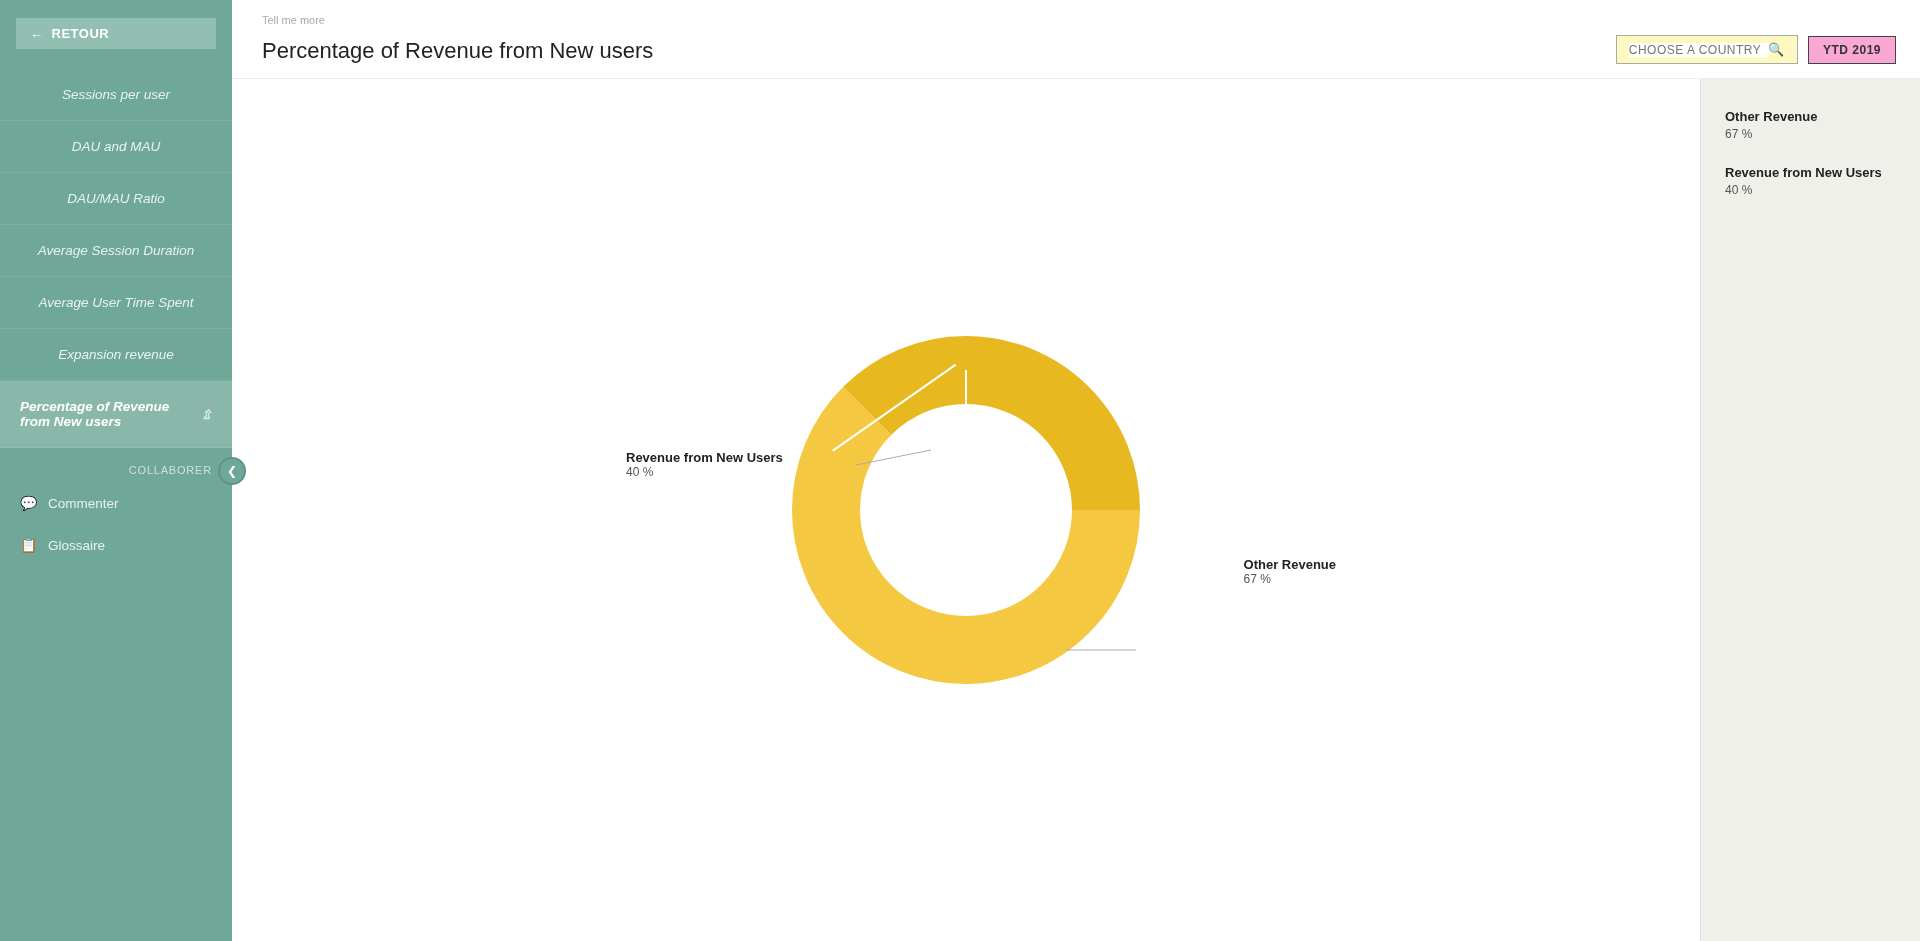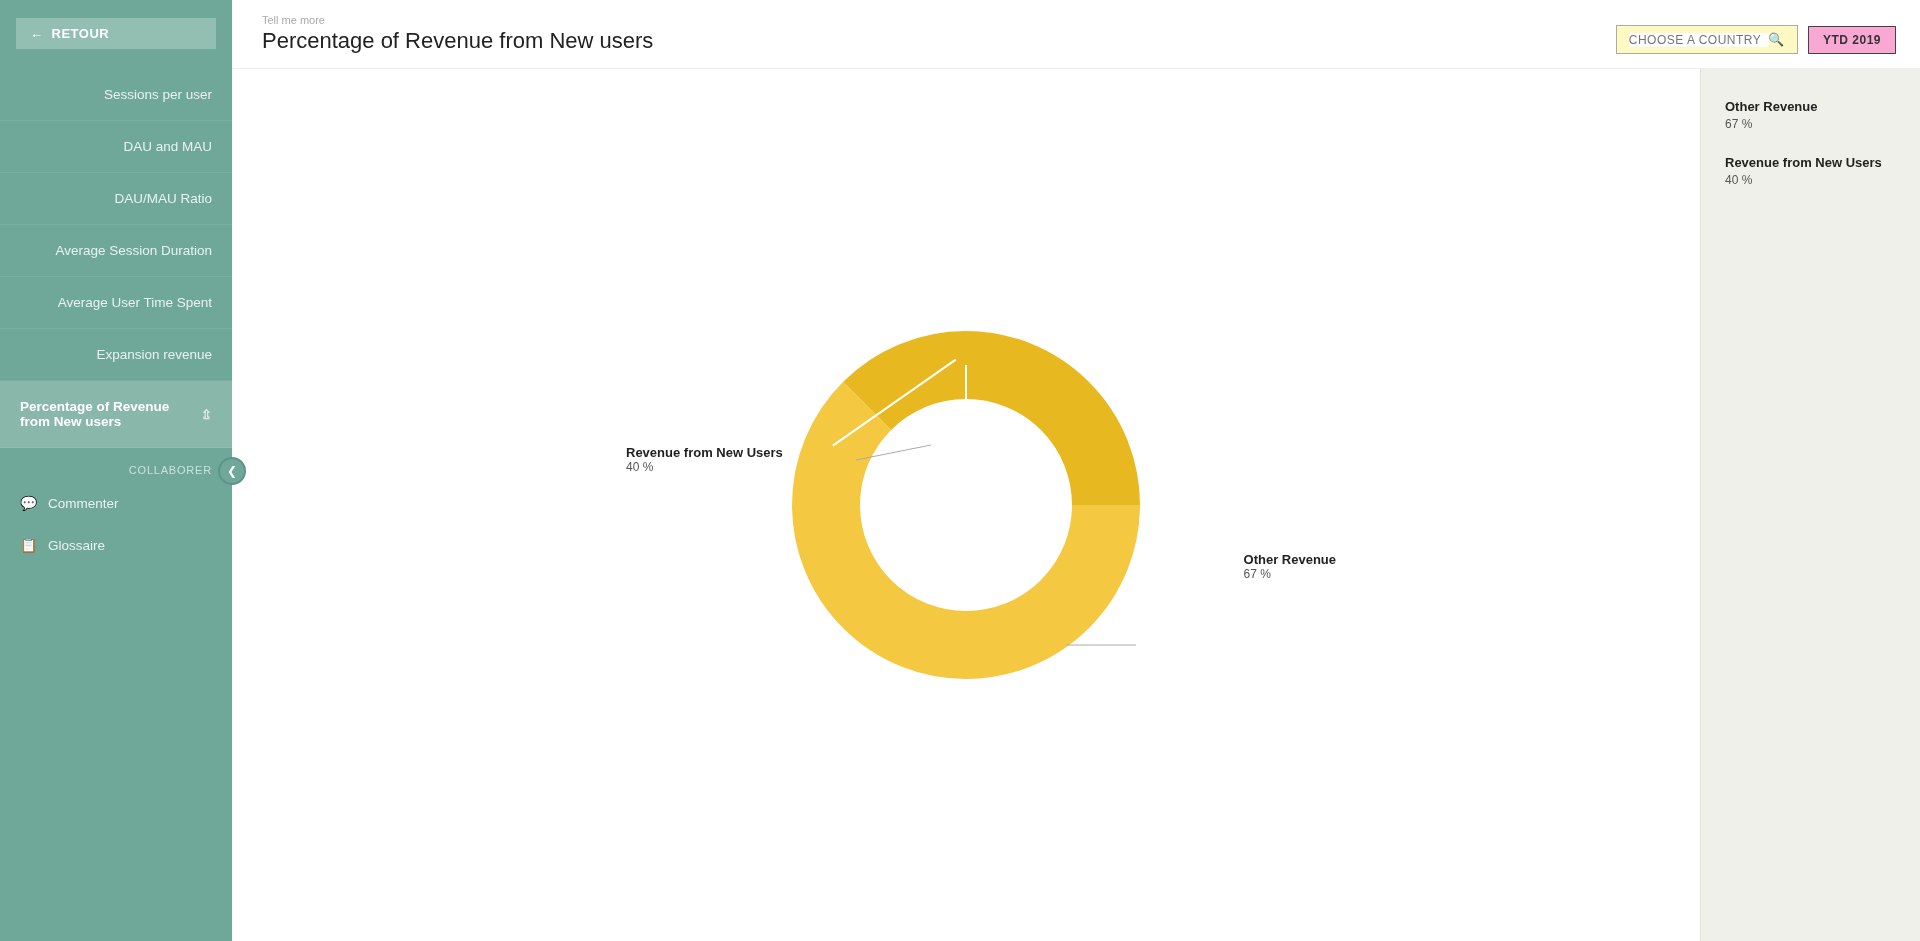--- a/index.html
+++ b/index.html
@@ -39,21 +39,22 @@
     }
 
     .nav-item {
       padding: 18px 20px;
       color: #e8f2f0;
       font-size: 13.5px;
       cursor: pointer;
       border-bottom: 1px solid rgba(255,255,255,0.08);
       display: flex;
       align-items: center;
-      justify-content: flex-end;
+      justify-content: center;
+      font-style: italic;
     }
 
     .nav-item.active {
       background: rgba(255,255,255,0.18);
       color: #fff;
       font-weight: 600;
     }
 
     .collaborer-section {
       padding: 16px 20px 6px 20px;
@@ -152,21 +153,21 @@
       align-items: flex-end;
       justify-content: space-between;
       padding: 14px 24px 14px 30px;
       border-bottom: 1px solid #eee;
       background: #fff;
     }
 
     .top-bar-left .tell-me {
       font-size: 11px;
       color: #aaa;
-      margin-bottom: 2px;
+      margin-bottom: 12px;
     }
 
     .top-bar-left .page-title {
       font-size: 22px;
       color: #222;
       font-weight: 400;
     }
 
     .top-bar-right {
       display: flex;

